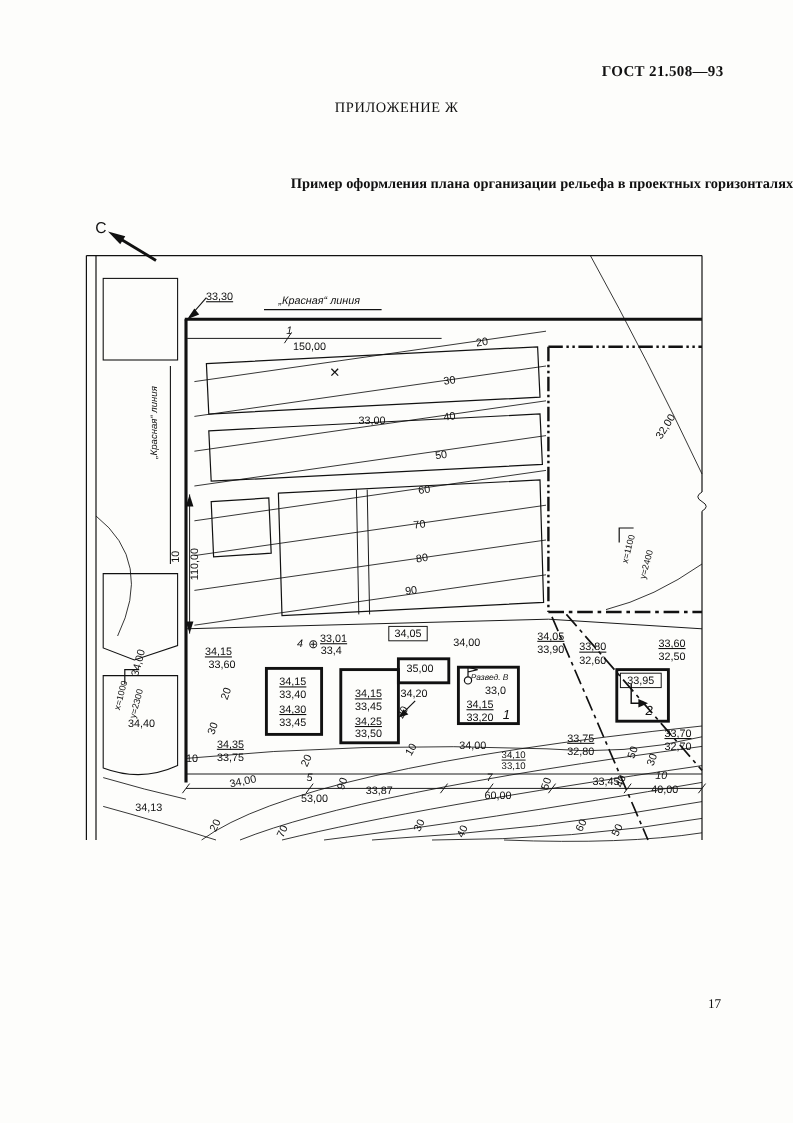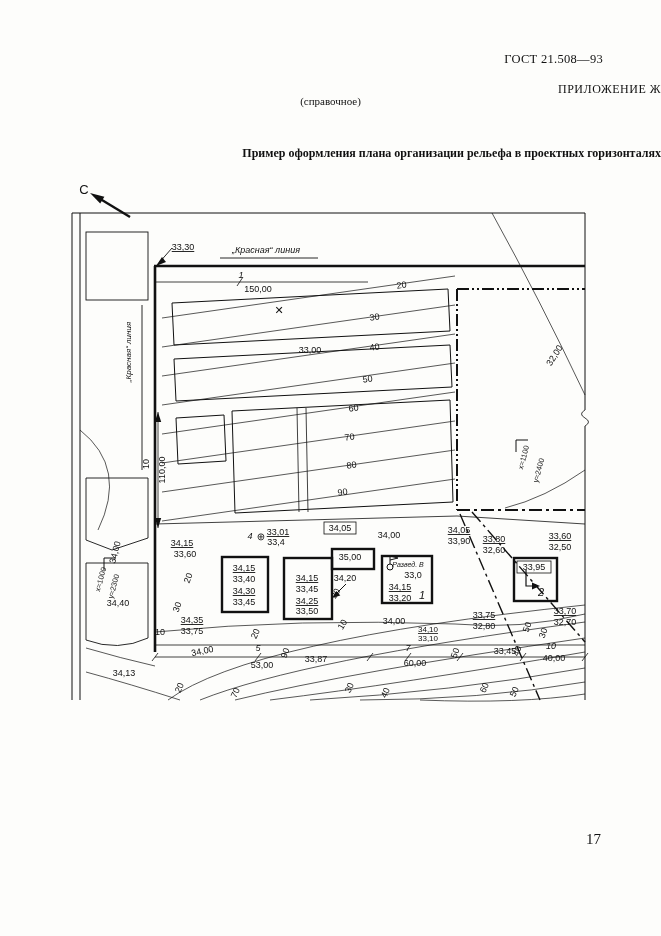--- a/index.html
+++ b/index.html
@@ -1,33 +1,32 @@
 <!DOCTYPE html>
 <html><head>
 <meta charset="utf-8">
 <style>
   *{margin:0;padding:0;box-sizing:border-box}
   html,body{background:#fff}
   .page{position:relative;width:661px;height:936px;background:#fdfdfb;color:#111;
         font-family:"Liberation Serif",serif;overflow:hidden}
-  .gost-code{position:absolute;top:52px;right:58px;font-weight:normal;font-size:12.5px;letter-spacing:.3px}
-  .appendix{position:absolute;top:82px;left:0;width:100%;text-align:right;font-size:12px;letter-spacing:.5px}
+  .gost-code{position:absolute;top:52px;right:58px;font-weight:bold;font-size:12.5px;letter-spacing:.3px}
+  .appendix{position:absolute;top:82px;left:0;width:100%;text-align:center;font-size:12px;letter-spacing:.5px}
   .appendix-note{position:absolute;top:95px;left:0;width:100%;text-align:center;font-size:11px}
   .figure-title{position:absolute;top:146px;left:0;width:100%;text-align:right;font-weight:bold;font-size:12px}
-  .page-number{position:absolute;top:831px;right:60px;font-size:15px}
+  .page-number{position:absolute;top:831px;right:60px;font-size:11px}
   #plan{position:absolute;left:0;top:0}
   #plan text{font-family:"Liberation Sans",sans-serif;fill:#111}
 </style>
 </head>
 <body>
 
 <div class="page">
   <div class="gost-code">ГОСТ 21.508—93</div>
   <div class="appendix">ПРИЛОЖЕНИЕ Ж</div>
-  <div class="appendix-note">(справочное)</div>
   <div class="figure-title">Пример оформления плана организации рельефа в проектных горизонталях</div>
 
   <svg id="plan" viewBox="0 0 661 936" width="661" height="936" xmlns="http://www.w3.org/2000/svg">
 
     <g stroke="#111" fill="none">
       <line x1="72" y1="213" x2="72" y2="700" stroke-width="1"></line>
       <line x1="80" y1="213" x2="80" y2="700" stroke-width="1"></line>
       <line x1="72" y1="213" x2="585" y2="213" stroke-width="1"></line>
       <line x1="585" y1="213" x2="585" y2="410" stroke-width="1"></line>
       <line x1="585" y1="426" x2="585" y2="700" stroke-width="1"></line>

